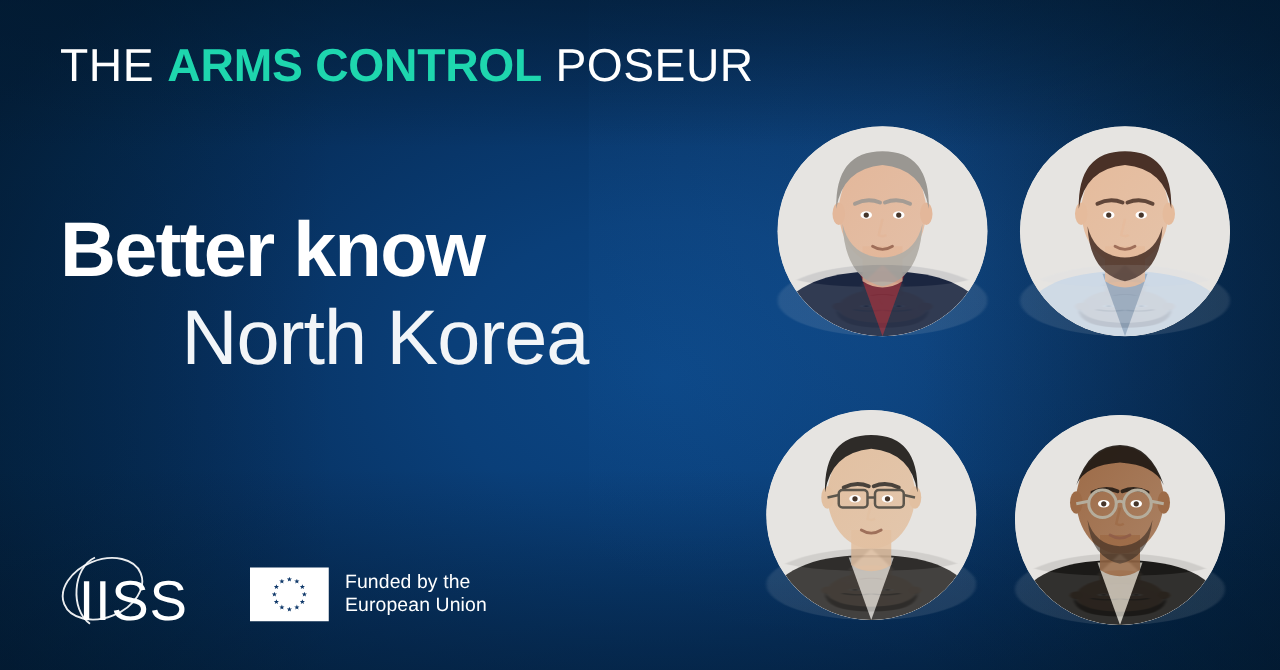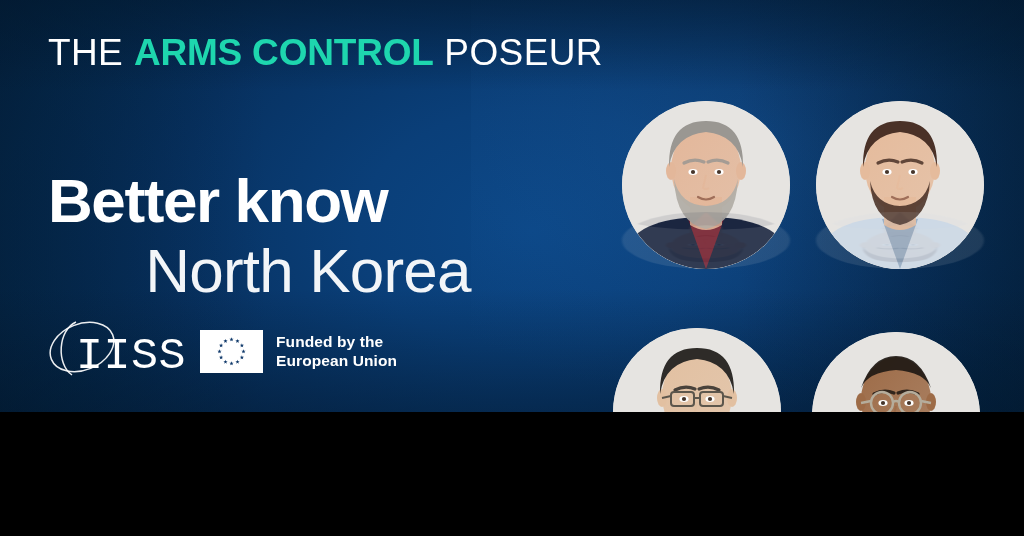--- a/index.html
+++ b/index.html
@@ -3,21 +3,21 @@
 <meta charset="utf-8">
 <style>
   html, body {
     margin: 0;
     padding: 0;
     background: #000;
   }
   #canvas {
     position: relative;
     width: 1024px;
-    height: 412px;
+    height: 536px;
     overflow: hidden;
     font-family: "Liberation Sans", sans-serif;
     background: #404040;
   }
   
   .bg-base {
     position: absolute;
     inset: 0;
     background: radial-gradient(ellipse 620px 440px at 52% 56%, #0b4685 0%, #0a3f79 28%, #073160 60%, #04294d 85%, #03223f 100%);
   }
@@ -119,43 +119,43 @@
     height: 62px;
     width: 120px;
   }
   .iiss-mark {
     position: absolute;
     left: 0;
     top: 0;
   }
   .iiss-text {
     position: absolute;
-    left: 30px;
+    left: 17px;
     bottom: 3px;
-    font-family: Liberation Mono, monospace;
+    font-family: Liberation Sans, sans-serif;
     color: #ffffff;
     font-size: 45px;
     letter-spacing: 0.5px;
     line-height: 1;
     font-weight: 400;
   }
   .eu {
     display: flex;
     align-items: center;
     gap: 13px;
   }
   .eu-flag {
     width: 63px;
     height: 43px;
     background: #ffffff;
     position: relative;
   }
   .eu-text {
     color: #ffffff;
-    font-weight: 700;
+    font-weight: 400;
     font-size: 15.5px;
     line-height: 1.25;
     letter-spacing: 0.1px;
   }
   .eu-text span { display: block; }
 </style>
 </head>
 <body>
 
 <div id="canvas">

